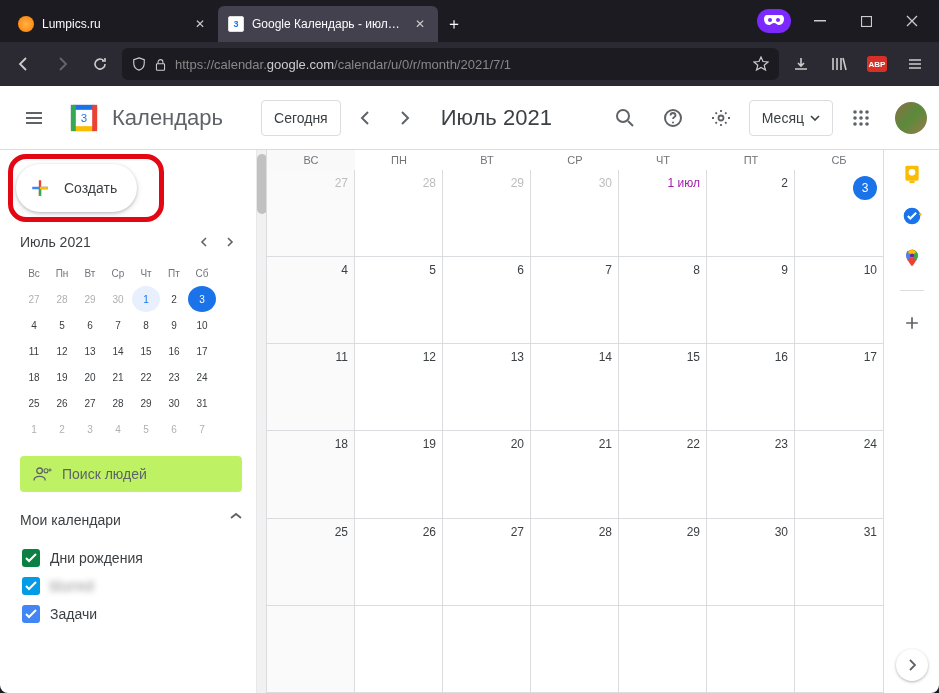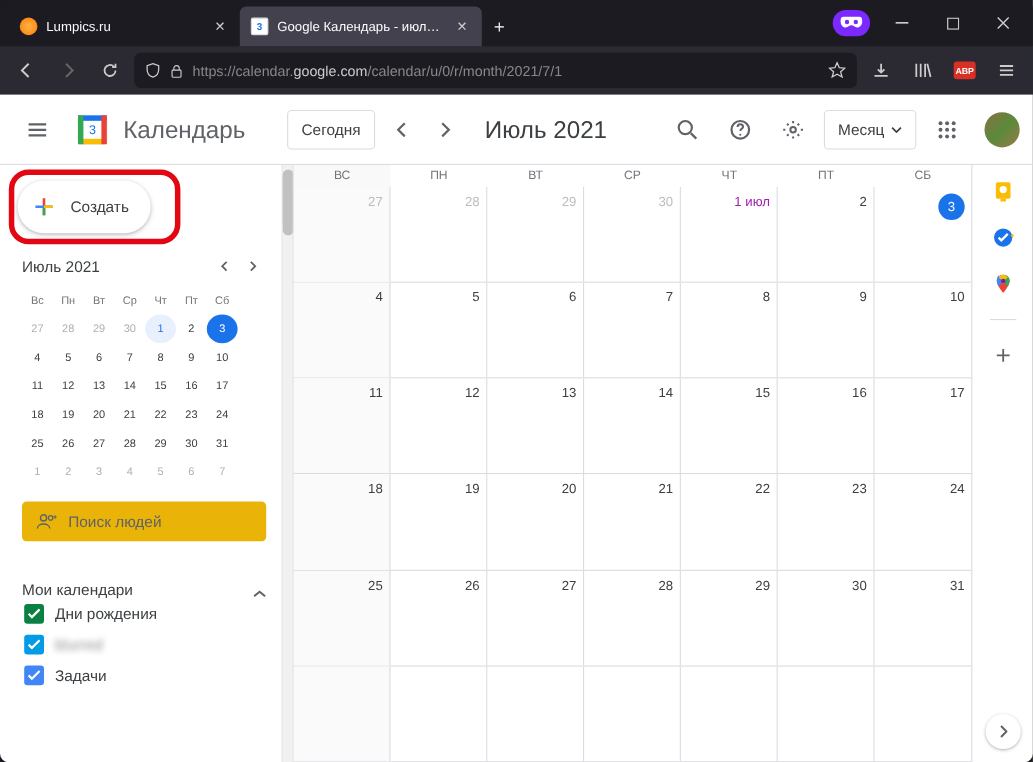--- a/index.html
+++ b/index.html
@@ -45,23 +45,23 @@
 .minical{margin-bottom:14px}
 .mchead{display:flex;align-items:center;justify-content:space-between;margin-bottom:6px}
 .mctitle{font-size:14px;font-weight:500;color:#3c4043}
 .mcgrid{display:grid;grid-template-columns:repeat(7,28px);gap:0}
 .mccell{width:28px;height:26px;display:flex;align-items:center;justify-content:center;font-size:10px;color:#70757a;border-radius:50%}
 .mchead-day{color:#70757a;font-size:10px}
 .mcday{color:#3c4043;cursor:pointer}
 .mcday.dim{color:#b0b0b0}
 .mcday.today{background:#e8f0fe;color:#1a73e8}
 .mcday.selected{background:#1a73e8;color:#fff}
-.search{height:36px;background:#eab308;border-radius:4px;display:flex;align-items:center;padding:0 12px;gap:10px;color:#5f6368;font-size:14px;margin-bottom:20px}
+.search{height:36px;background:#bef264;border-radius:4px;display:flex;align-items:center;padding:0 12px;gap:10px;color:#5f6368;font-size:14px;margin-bottom:20px}
 .section{margin-bottom:8px}
-.sechead{display:flex;align-items:flex-end;justify-content:space-between;height:32px;cursor:pointer}
+.sechead{display:flex;align-items:flex-start;justify-content:space-between;height:32px;cursor:pointer}
 .sectitle{font-size:14px;font-weight:500;color:#3c4043}
 .calitem{display:flex;align-items:center;height:28px;gap:10px;padding-left:2px}
 .chk{width:18px;height:18px;border-radius:3px;display:flex;align-items:center;justify-content:center;color:#fff}
 .calname{font-size:14px;color:#3c4043}
 .blur{color:transparent;text-shadow:0 0 6px #888}
 .grid{flex:1;display:flex;flex-direction:column;border-left:1px solid #dadce0}
 .gridhead{display:grid;grid-template-columns:repeat(7,1fr);height:20px;border-bottom:0}
 .ghcell{font-size:11px;color:#70757a;text-align:center;padding-top:4px;text-transform:uppercase}
 .ghcell.sun{background:#f9f9f9}
 .gridbody{flex:1;display:grid;grid-template-rows:repeat(6,1fr)}

